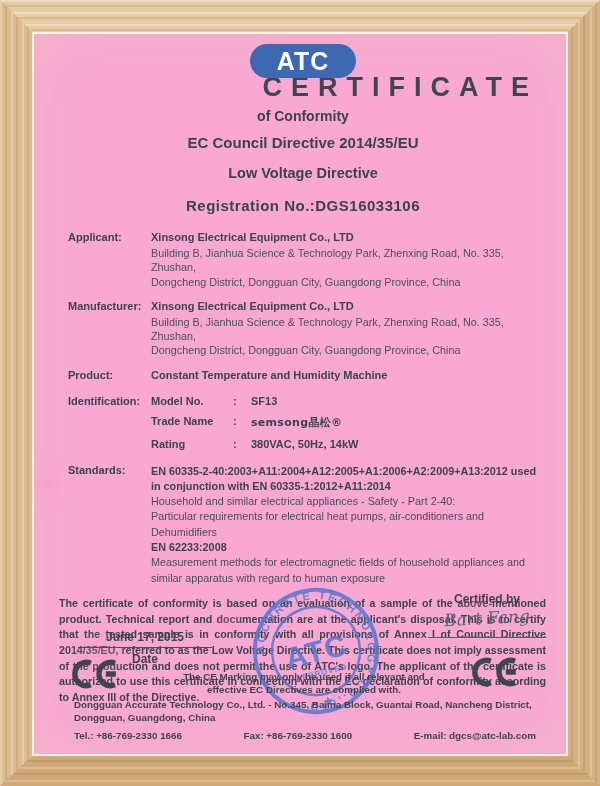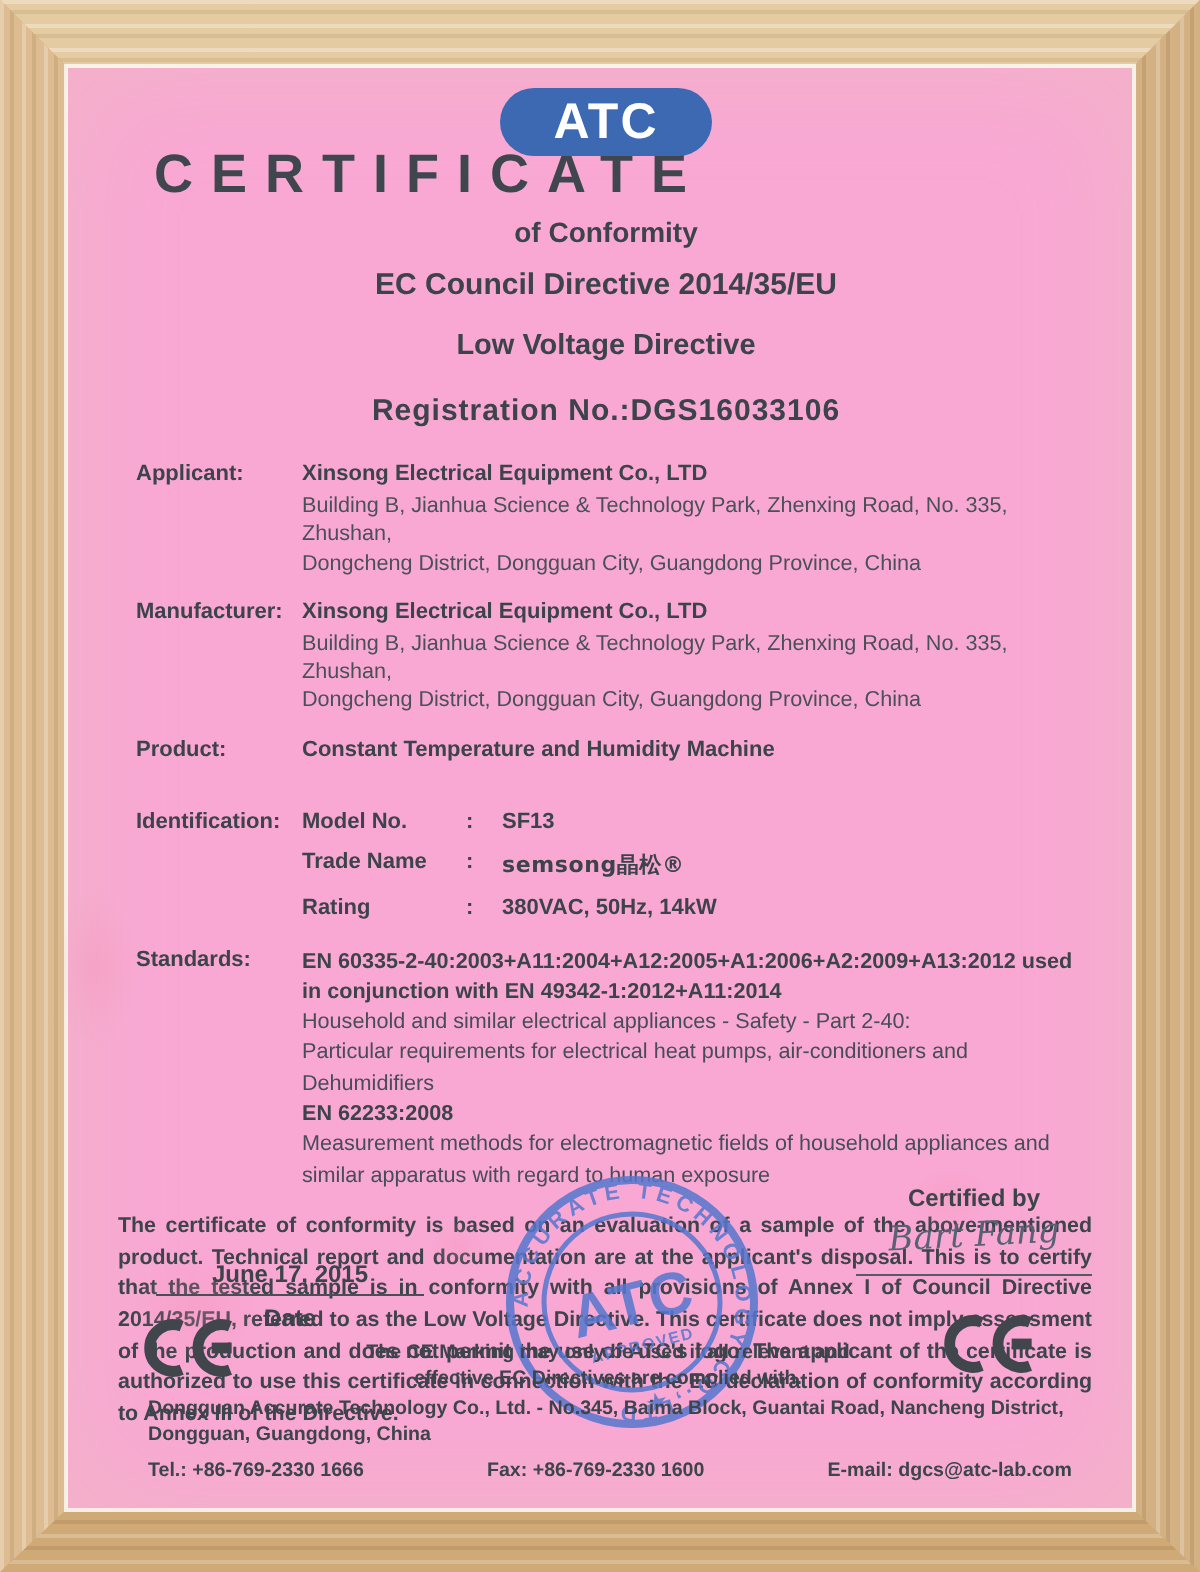--- a/index.html
+++ b/index.html
@@ -31,21 +31,21 @@
     background:#f9a8d4;color:#3d434b;
     box-shadow:0 0 0 2px rgba(255,255,255,.75), inset 0 0 60px rgba(226,209,165,.30);
     padding:6px 28px 0 34px;
   }
   .smudge{position:absolute;border-radius:50%;pointer-events:none;
     background:radial-gradient(ellipse at center,rgba(242,146,180,.30),rgba(242,146,180,0) 70%);}
   
   .atc-pill{width:106px;height:34px;margin:4px auto -8px auto;border-radius:17px;
     background:#3c69b2;color:#fff;display:flex;align-items:center;justify-content:center;
     font-weight:bold;font-size:25px;letter-spacing:1px;position:relative;z-index:2;}
-  .cert-title{text-align:left;font-size:27px;font-weight:bold;letter-spacing:9px;
+  .cert-title{text-align:right;font-size:27px;font-weight:bold;letter-spacing:9px;
     padding-left:9px;color:#40464e;margin-top:2px;}
   .subtitle{text-align:center;font-size:14px;font-weight:bold;margin-top:5px;}
   .directive1{text-align:center;font-size:15px;font-weight:bold;margin-top:10px;}
   .directive2{text-align:center;font-size:14.5px;font-weight:bold;margin-top:14px;}
   .registration{text-align:center;font-size:15px;font-weight:bold;letter-spacing:.5px;
     margin-top:16px;margin-bottom:17px;}
   
   .row{display:flex;margin-bottom:11px;font-size:11px;}
   .lbl{width:83px;flex:none;font-weight:bold;}
   .val{flex:1;}
@@ -119,21 +119,21 @@
 
   <div class="row">
     <div class="lbl">Manufacturer:</div>
     <div class="val">
       <div class="company">Xinsong Electrical Equipment Co., LTD</div>
       <div class="addr">Building B, Jianhua Science &amp; Technology Park, Zhenxing Road, No. 335, Zhushan,</div>
       <div class="addr">Dongcheng District, Dongguan City, Guangdong Province, China</div>
     </div>
   </div>
 
-  <div class="row" style="margin-bottom:24px;">
+  <div class="row" style="margin-bottom:14px;">
     <div class="lbl">Product:</div>
     <div class="val product-val">Constant Temperature and Humidity Machine</div>
   </div>
 
   <div class="row" style="margin-bottom:6px;">
     <div class="lbl">Identification:</div>
     <div class="val">
       <div class="id-row">
         <span class="id-name">Model No.</span>
         <span class="id-colon">:</span>
@@ -148,21 +148,21 @@
         <span class="id-name">Rating</span>
         <span class="id-colon">:</span>
         <span>380VAC, 50Hz, 14kW</span>
       </div>
     </div>
   </div>
 
   <div class="row" style="margin-bottom:0;">
     <div class="lbl">Standards:</div>
     <div class="val std-wrap">
-      <div class="std bold">EN 60335-2-40:2003+A11:2004+A12:2005+A1:2006+A2:2009+A13:2012 used in conjunction with EN 49342-1:2012+A11:2014</div>
+      <div class="std bold">EN 60335-2-40:2003+A11:2004+A12:2005+A1:2006+A2:2009+A13:2012 used in conjunction with EN 60335-1:2012+A11:2014</div>
       <div class="std">Household and similar electrical appliances - Safety - Part 2-40:</div>
       <div class="std">Particular requirements for electrical heat pumps, air-conditioners and Dehumidifiers</div>
       <div class="std bold">EN 62233:2008</div>
       <div class="std">Measurement methods for electromagnetic fields of household appliances and similar apparatus with regard to human exposure</div>
     </div>
   </div>
 
   <div class="statement">The certificate of conformity is based on an evaluation of a sample of the above-mentioned product. Technical report and documentation are at the applicant's disposal. This is to certify that the tested sample is in conformity with all provisions of Annex I of Council Directive 2014/35/EU, referred to as the Low Voltage Directive. This certificate does not imply assessment of the production and does not permit the use of ATC's logo. The applicant of the certificate is authorized to use this certificate in connection with the EC declaration of conformity according to Annex III of the Directive.</div>
 
   <div class="certified">Certified by</div>

